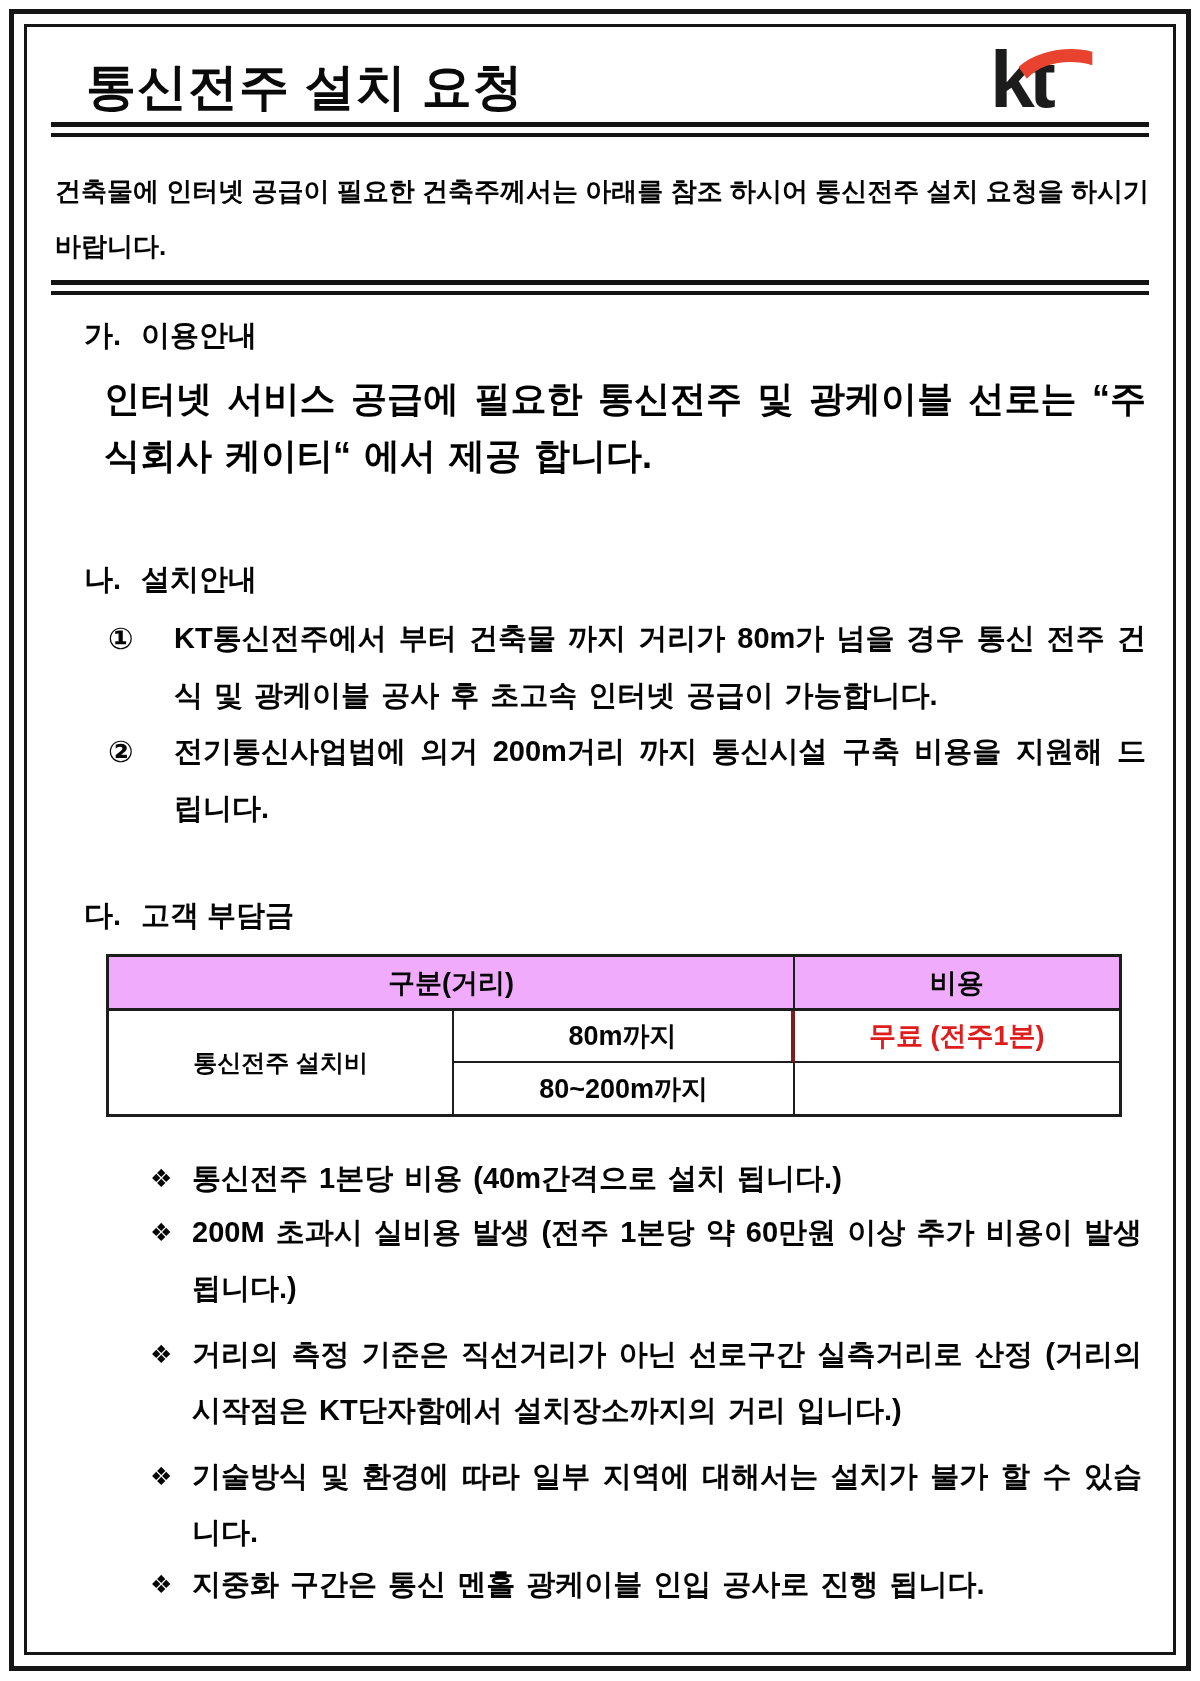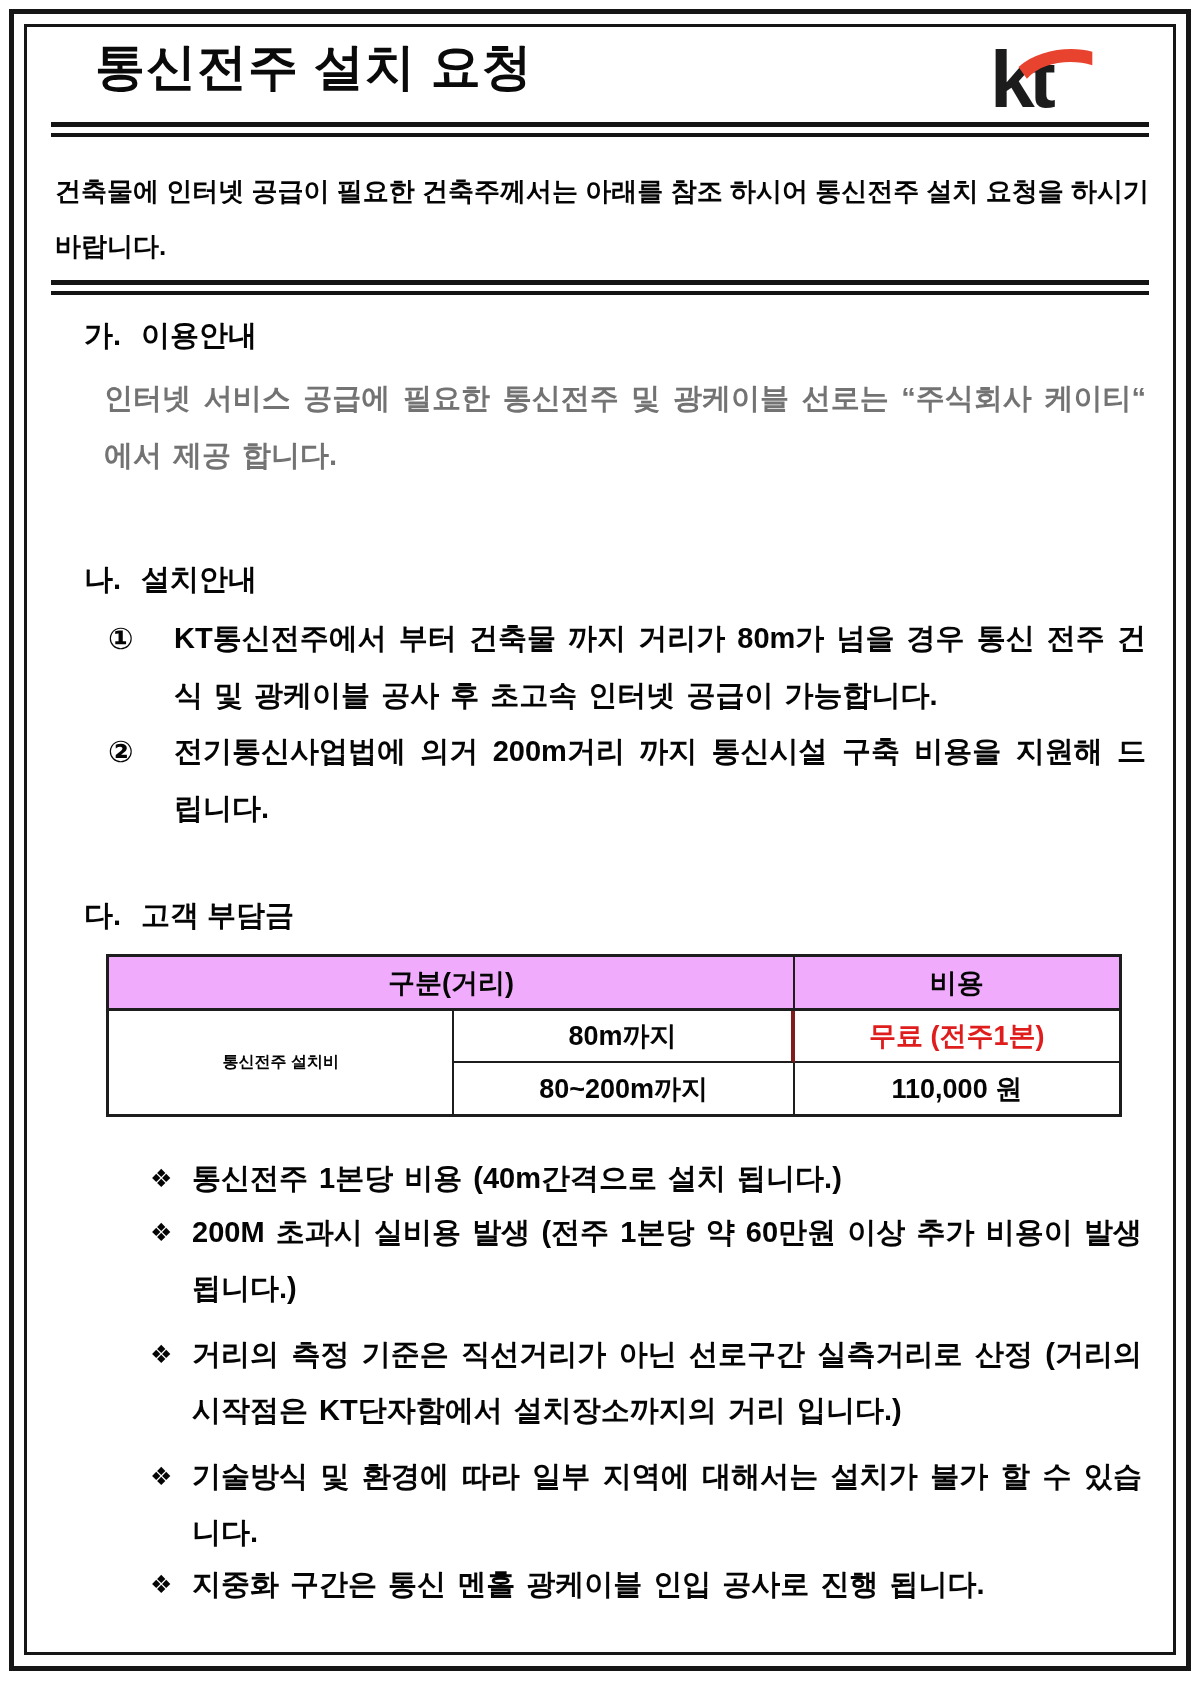--- a/index.html
+++ b/index.html
@@ -5,22 +5,22 @@
   html,body{margin:0;padding:0;background:#ffffff;}
   .page{
     position:relative;width:1200px;height:1681px;background:#ffffff;
     font-family:"Liberation Sans","DejaVu Sans",sans-serif;color:#000;
     overflow:hidden;
   }
   .outer-frame{position:absolute;left:9px;top:9px;right:9px;bottom:10px;border:5px solid #161616;}
   .inner-frame{position:absolute;left:24px;top:24px;right:24px;bottom:26px;border:3px solid #161616;}
 
   .doc-title{
-    position:absolute;left:86px;top:40px;
-    font-size:50px;font-weight:900;letter-spacing:1px;line-height:1.1;color:#0a0a0a;margin-left:9px;
+    position:absolute;left:86px;top:60px;
+    font-size:50px;font-weight:900;letter-spacing:1px;line-height:1.1;color:#0a0a0a;
   }
   .kt-logo{position:absolute;left:990px;top:34px;width:104px;height:86px;}
 
   .double-rule{position:absolute;left:51px;width:1098px;}
   .double-rule .ln1{height:5px;background:#141414;}
   .double-rule .ln2{height:4px;background:#141414;margin-top:6px;}
   .rule-a{top:122px;}
   .rule-b{top:280px;}
 
   .intro{
@@ -29,21 +29,21 @@
   }
 
   .sec-head{position:absolute;font-size:29px;font-weight:800;color:#050505;margin-left:24px;}
   .sec-head .sec-label{margin-right:20px;}
   .head-ga{left:60px;top:316px;}
   .head-na{left:60px;top:560px;}
   .head-da{left:60px;top:896px;}
 
   .para-ga{
     position:absolute;left:104px;top:370px;width:1042px;
-    font-size:29px;font-weight:700;line-height:57px;text-align:justify;word-spacing:3px;color:#737373;
+    font-size:36px;font-weight:700;line-height:57px;text-align:justify;word-spacing:3px;color:#000000;
   }
 
   .olist-item{
     position:absolute;left:108px;width:1038px;display:flex;align-items:flex-start;
     font-size:29px;font-weight:700;color:#050505;
   }
   .item-1{top:610px;}
   .item-2{top:723px;}
   .olist-marker{width:56px;flex:0 0 56px;font-size:30px;font-weight:700;line-height:57px;}
   .olist-text{flex:1;line-height:57px;text-align:justify;word-spacing:3px;margin-left:10px;}
@@ -52,21 +52,21 @@
     position:absolute;left:106px;top:954px;width:1016px;
     display:grid;grid-template-columns:34.2% 33.7% 32.1%;
     grid-template-rows:54px 52px 51px;
     border:3px solid #1d1d1d;border-bottom-width:3px;
     font-size:27px;font-weight:700;color:#050505;box-sizing:border-box;
   }
   .cell{display:flex;align-items:center;justify-content:center;box-sizing:border-box;}
   .th{background:#f0abfc;border-bottom:3px solid #1d1d1d;}
   .th-category{grid-column:1 / 3;grid-row:1;border-right:2px solid #1d1d1d;}
   .th-cost{grid-column:3;grid-row:1;}
-  .td-group{grid-column:1;grid-row:2 / 4;border-right:2px solid #1d1d1d;font-size:16px;}
+  .td-group{grid-column:1;grid-row:2 / 4;border-right:2px solid #1d1d1d;font-size:24px;}
   .td-r1-dist{grid-column:2;grid-row:2;border-right:4px solid #7f1d1d;border-bottom:2px solid #1d1d1d;}
   .td-r1-cost{grid-column:3;grid-row:2;border-bottom:2px solid #1d1d1d;color:#de1d1c;}
   .td-r2-dist{grid-column:2;grid-row:3;border-right:2px solid #1d1d1d;}
   .td-r2-cost{grid-column:3;grid-row:3;}
 
   .blist-item{
     position:absolute;left:150px;width:992px;display:flex;align-items:flex-start;
     font-size:29px;font-weight:700;color:#050505;
   }
   .note-1{top:1150px;}
@@ -127,21 +127,20 @@
     <span class="sec-label">다.</span><span>고객 부담금</span>
   </div>
 
   <div class="cost-table">
     <div class="cell th th-category">구분(거리)</div>
     <div class="cell th th-cost">비용</div>
     <div class="cell td-group">통신전주 설치비</div>
     <div class="cell td-r1-dist">80m까지</div>
     <div class="cell td-r1-cost">무료 (전주1본)</div>
     <div class="cell td-r2-dist">80~200m까지</div>
-    <div class="cell td-r2-cost">110,000 원</div>
   </div>
 
   <div class="blist-item note-1">
     <span class="blist-marker">❖</span>
     <span class="blist-text">통신전주 1본당 비용 (40m간격으로 설치 됩니다.)</span>
   </div>
   <div class="blist-item note-2">
     <span class="blist-marker">❖</span>
     <span class="blist-text">200M 초과시 실비용 발생  (전주 1본당 약 60만원 이상 추가 비용이 발생 됩니다.)</span>
   </div>

